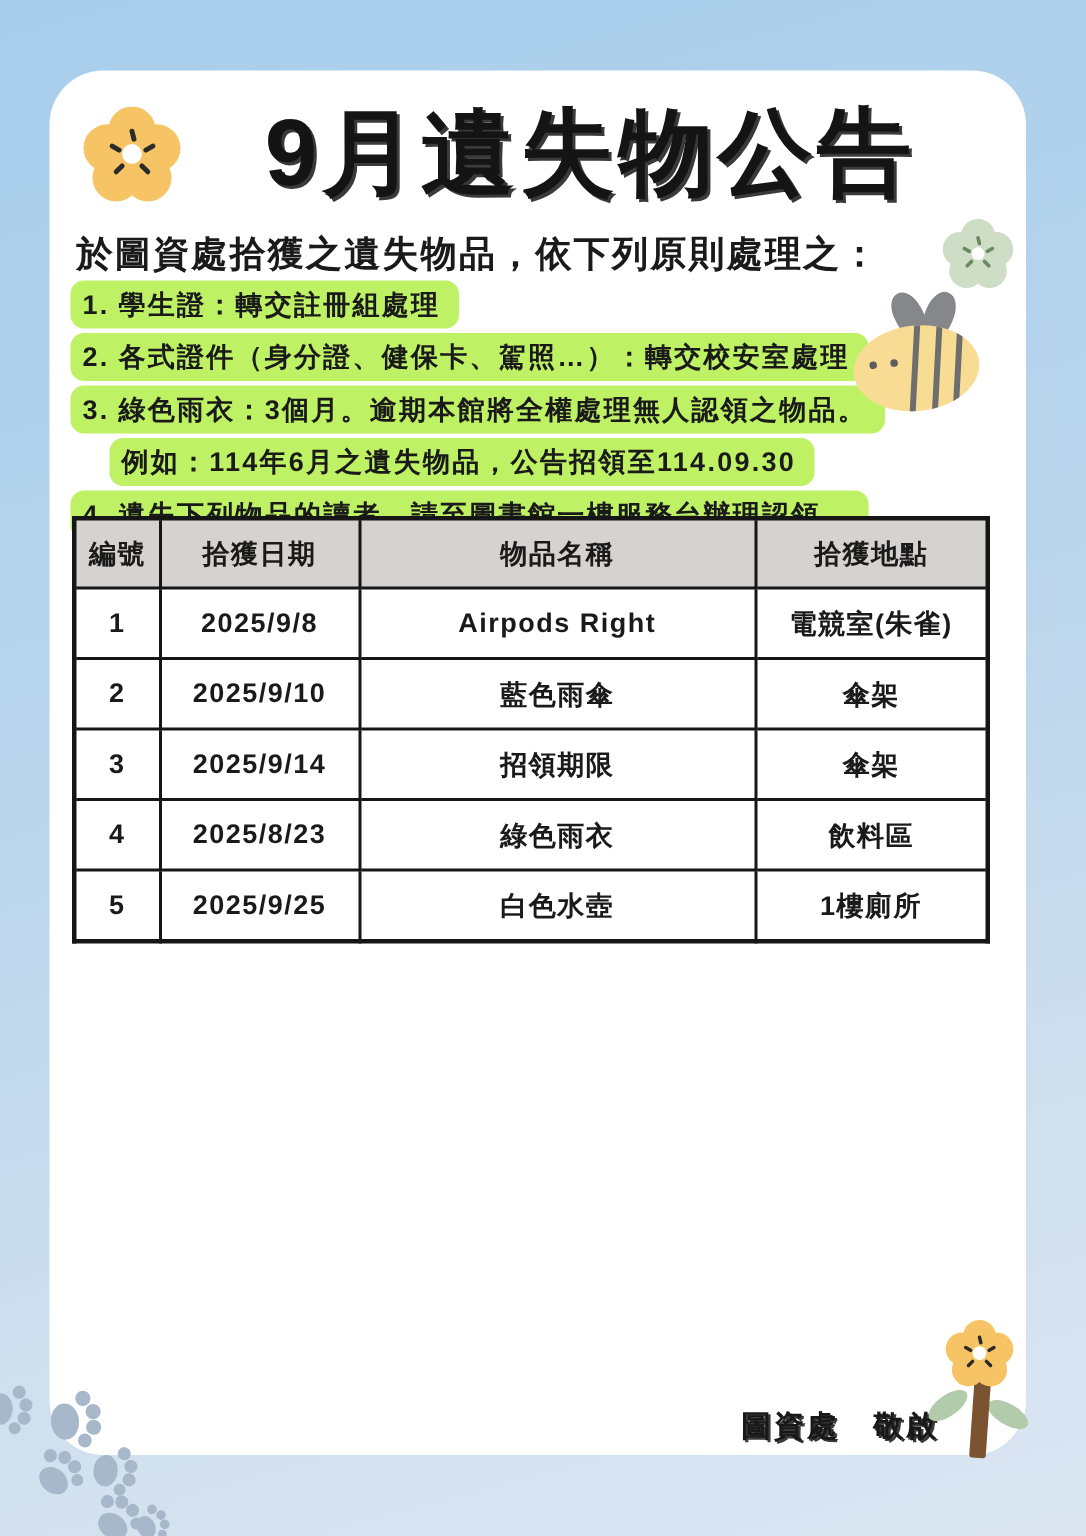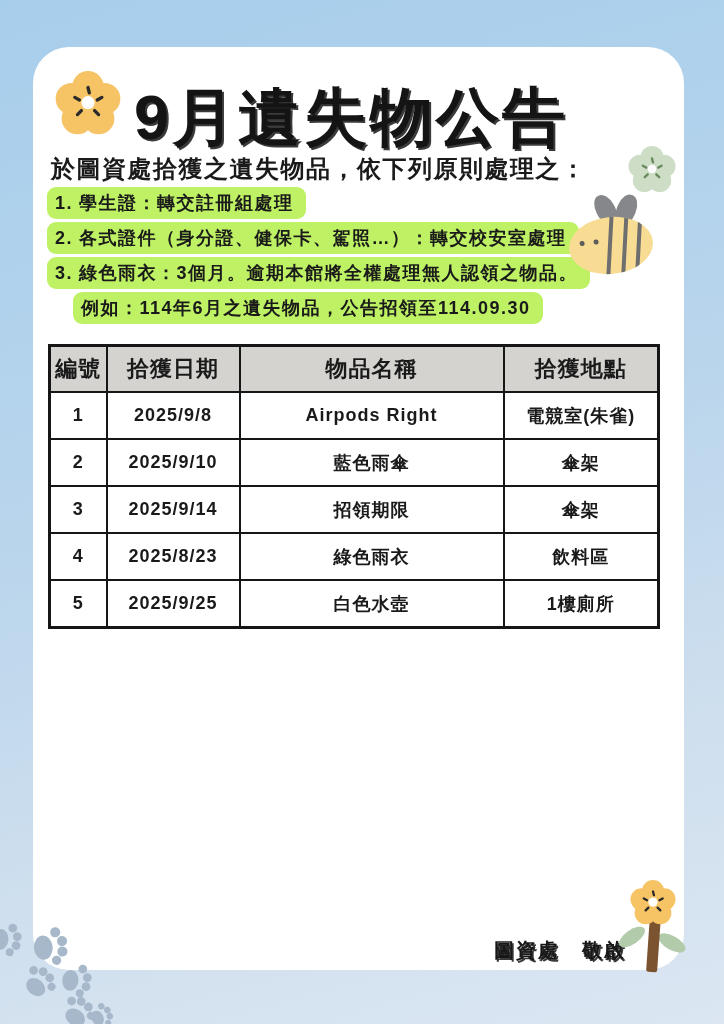--- a/index.html
+++ b/index.html
@@ -18,22 +18,22 @@
     left:33px;top:47px;
     width:651px;height:923px;
     background:#ffffff;
     border-radius:36px;
     z-index:1;
   }
   
   .title-row{position:absolute;top:12px;left:0;right:0;height:95px;}
   .title-flower{position:absolute;left:22px;top:12px;}
   .page-title{
-    position:absolute;left:85px;right:15px;top:0;margin:16px;
-    text-align:left;
+    position:absolute;left:85px;right:15px;top:0;margin:0;
+    text-align:center;
     font-size:63px;font-weight:900;letter-spacing:3px;
     color:#141414;
     text-shadow:2px 2px 0 #3a3a3a;
     white-space:nowrap;
   }
   
   .intro{
     position:absolute;left:18px;top:106px;margin:0;
     font-size:24px;font-weight:800;letter-spacing:1.5px;
     white-space:nowrap;
@@ -59,21 +59,21 @@
   }
   .lost-table th,.lost-table td{
     border:2px solid #161616;
     text-align:center;vertical-align:middle;
     font-weight:800;
     letter-spacing:1px;
     padding:0;
   }
   .lost-table th{
     background:#d4d3d0;
-    height:44px;font-size:22px;font-weight:900;
+    height:44px;font-size:18px;font-weight:900;
   }
   .lost-table td{height:45px;font-size:18px;}
   .lost-table{border:3px solid #161616;}
   
   .footer-sign{
     position:absolute;right:58px;bottom:6px;
     font-size:20px;font-weight:900;letter-spacing:2px;
     color:#181818;
     text-shadow:1.5px 1.5px 0 #3a3a3a;
     white-space:nowrap;
@@ -194,20 +194,24 @@
         <span class="rule-num">2.</span>
           <span class="rule-text">各式證件（身分證、健保卡、駕照…）：轉交校安室處理</span>
       </div>
       <div class="rule-line">
         <span class="rule-num">3.</span>
           <span class="rule-text">綠色雨衣：3個月。逾期本館將全權處理無人認領之物品。</span>
       </div>
       <div class="rule-line sub">
         <span class="rule-text">例如：114年6月之遺失物品，公告招領至114.09.30</span>
       </div>
+      <div class="rule-line">
+        <span class="rule-num">4.</span>
+          <span class="rule-text">遺失下列物品的讀者，請至圖書館一樓服務台辦理認領。</span>
+      </div>
     </div>
 
     <svg class="green-flower" width="48" height="48" viewBox="0 0 100 100">
       <use href="#flower5" fill="#cdddc6"></use>
       <circle cx="50" cy="48" r="9" fill="#ffffff"></circle>
       <g stroke="#6a8a5f" stroke-width="5" stroke-linecap="round">
         <line x1="50" y1="26" x2="52" y2="34"></line>
         <line x1="70" y1="41" x2="63" y2="45"></line>
         <line x1="65" y1="65" x2="59" y2="59"></line>
         <line x1="35" y1="65" x2="41" y2="59"></line>

